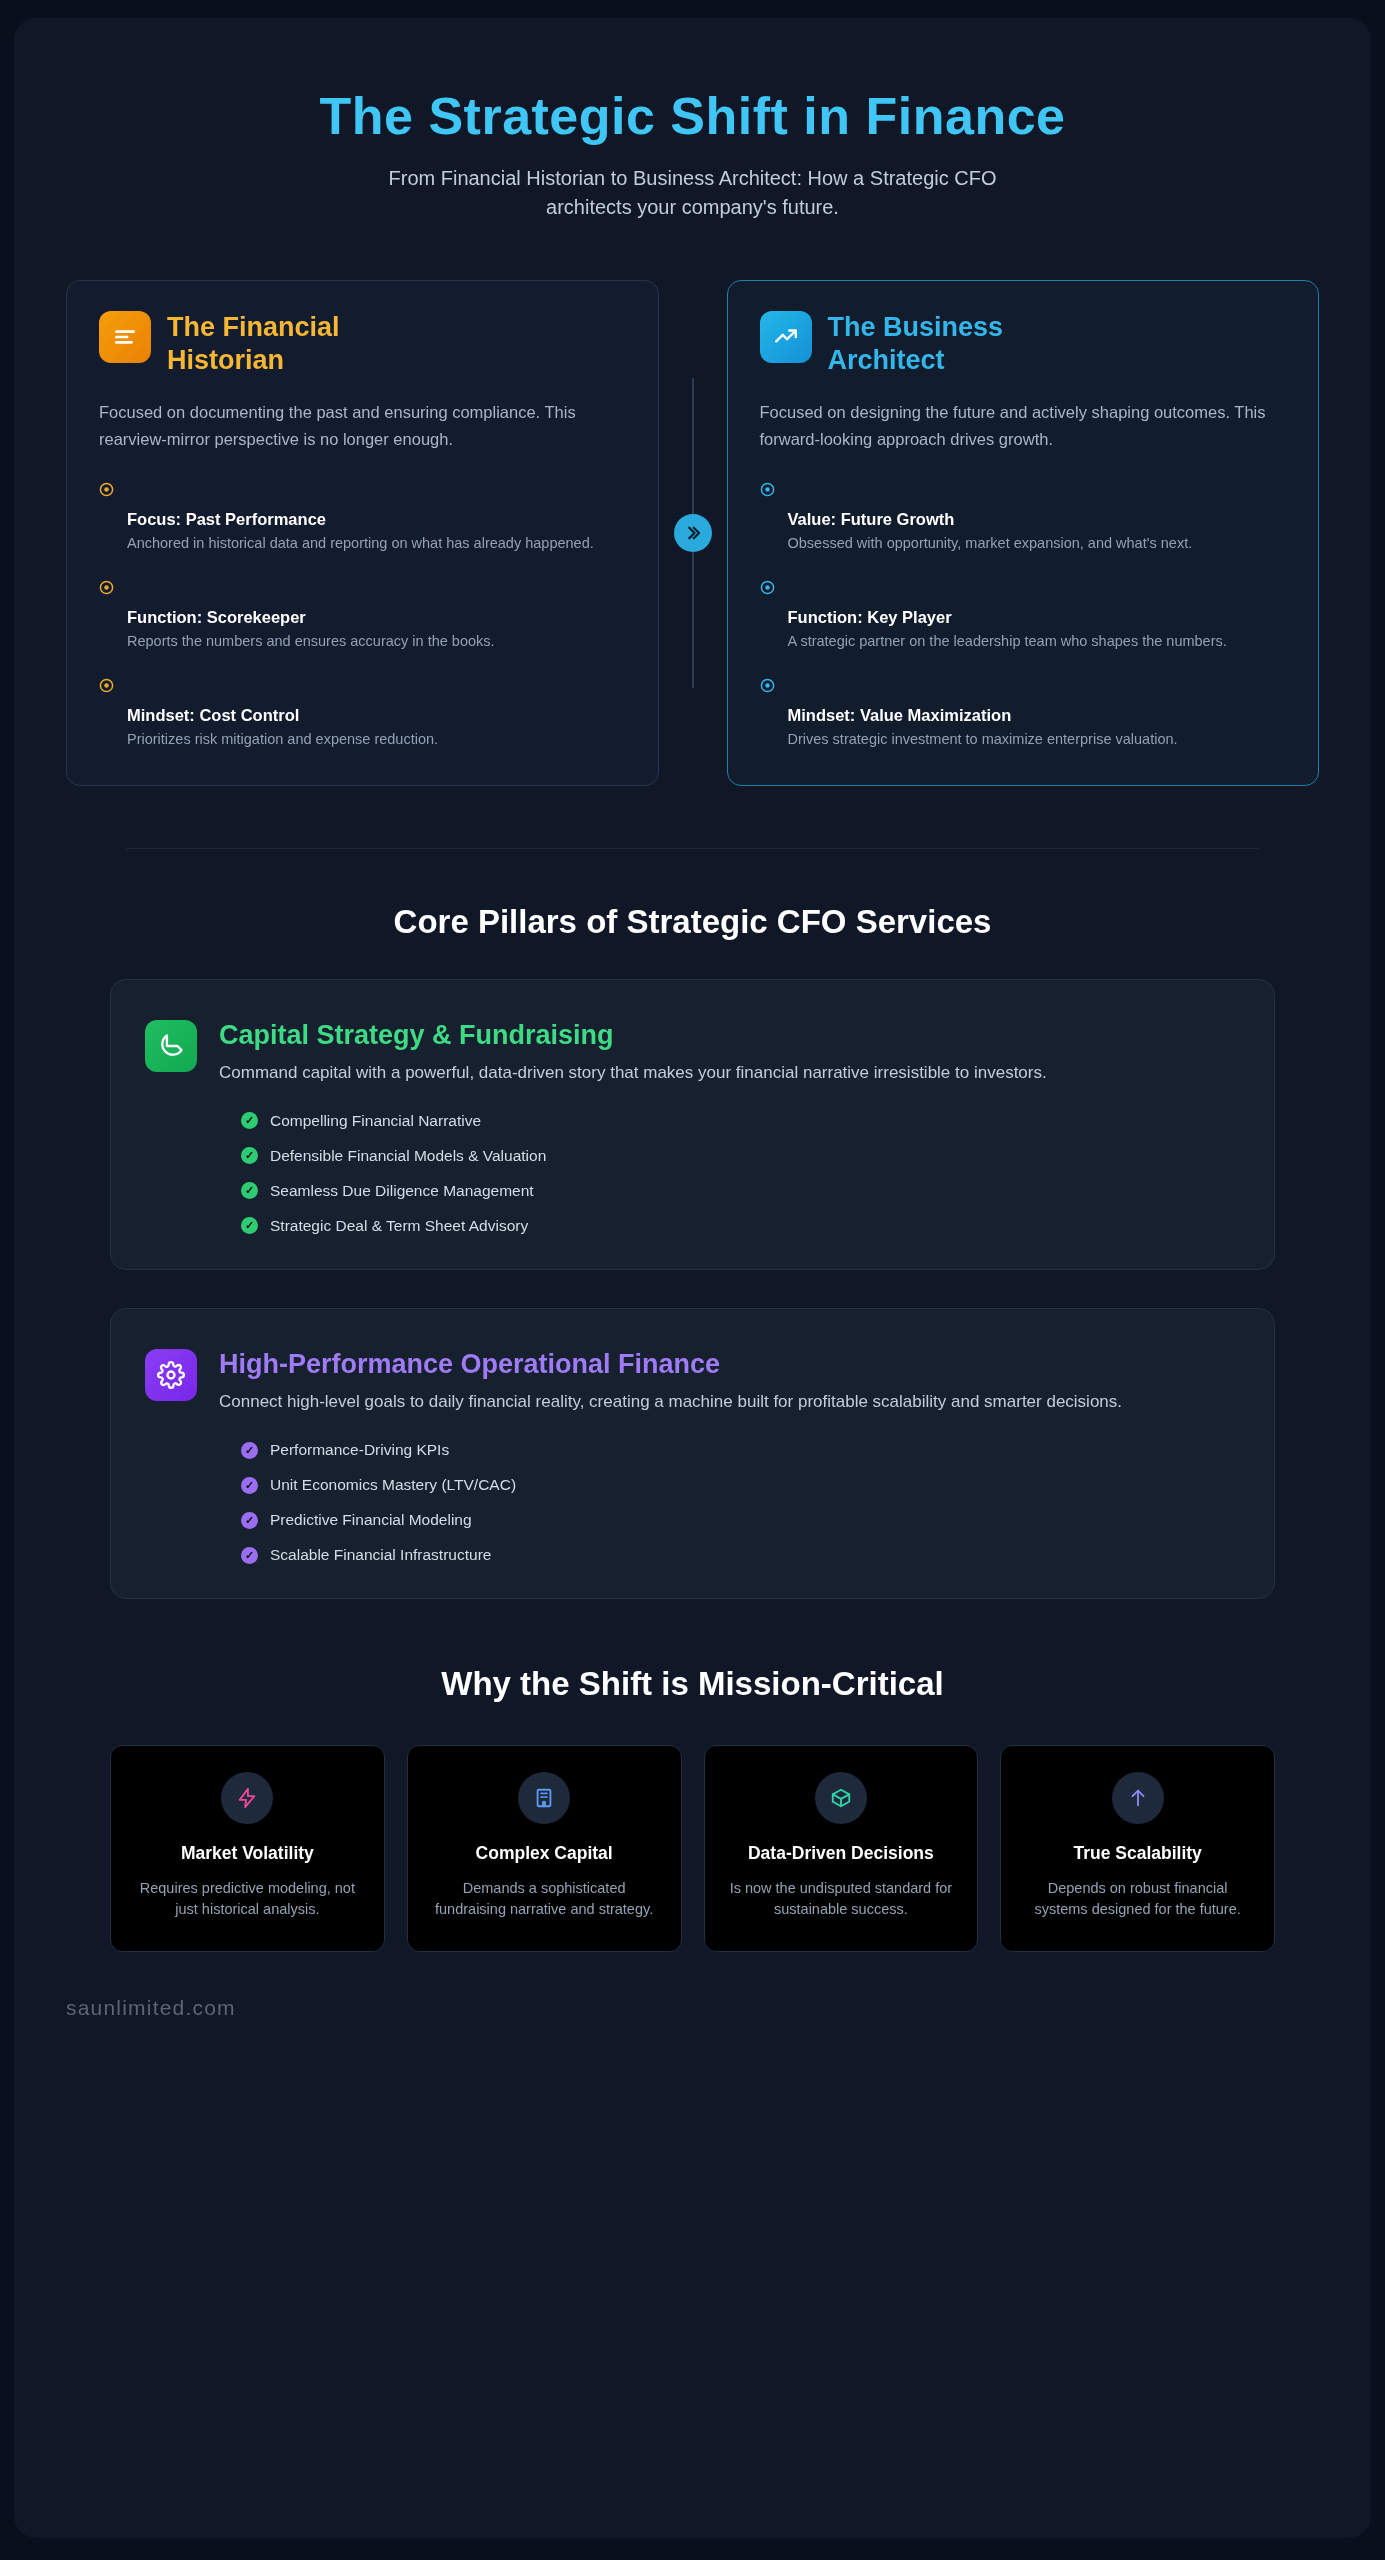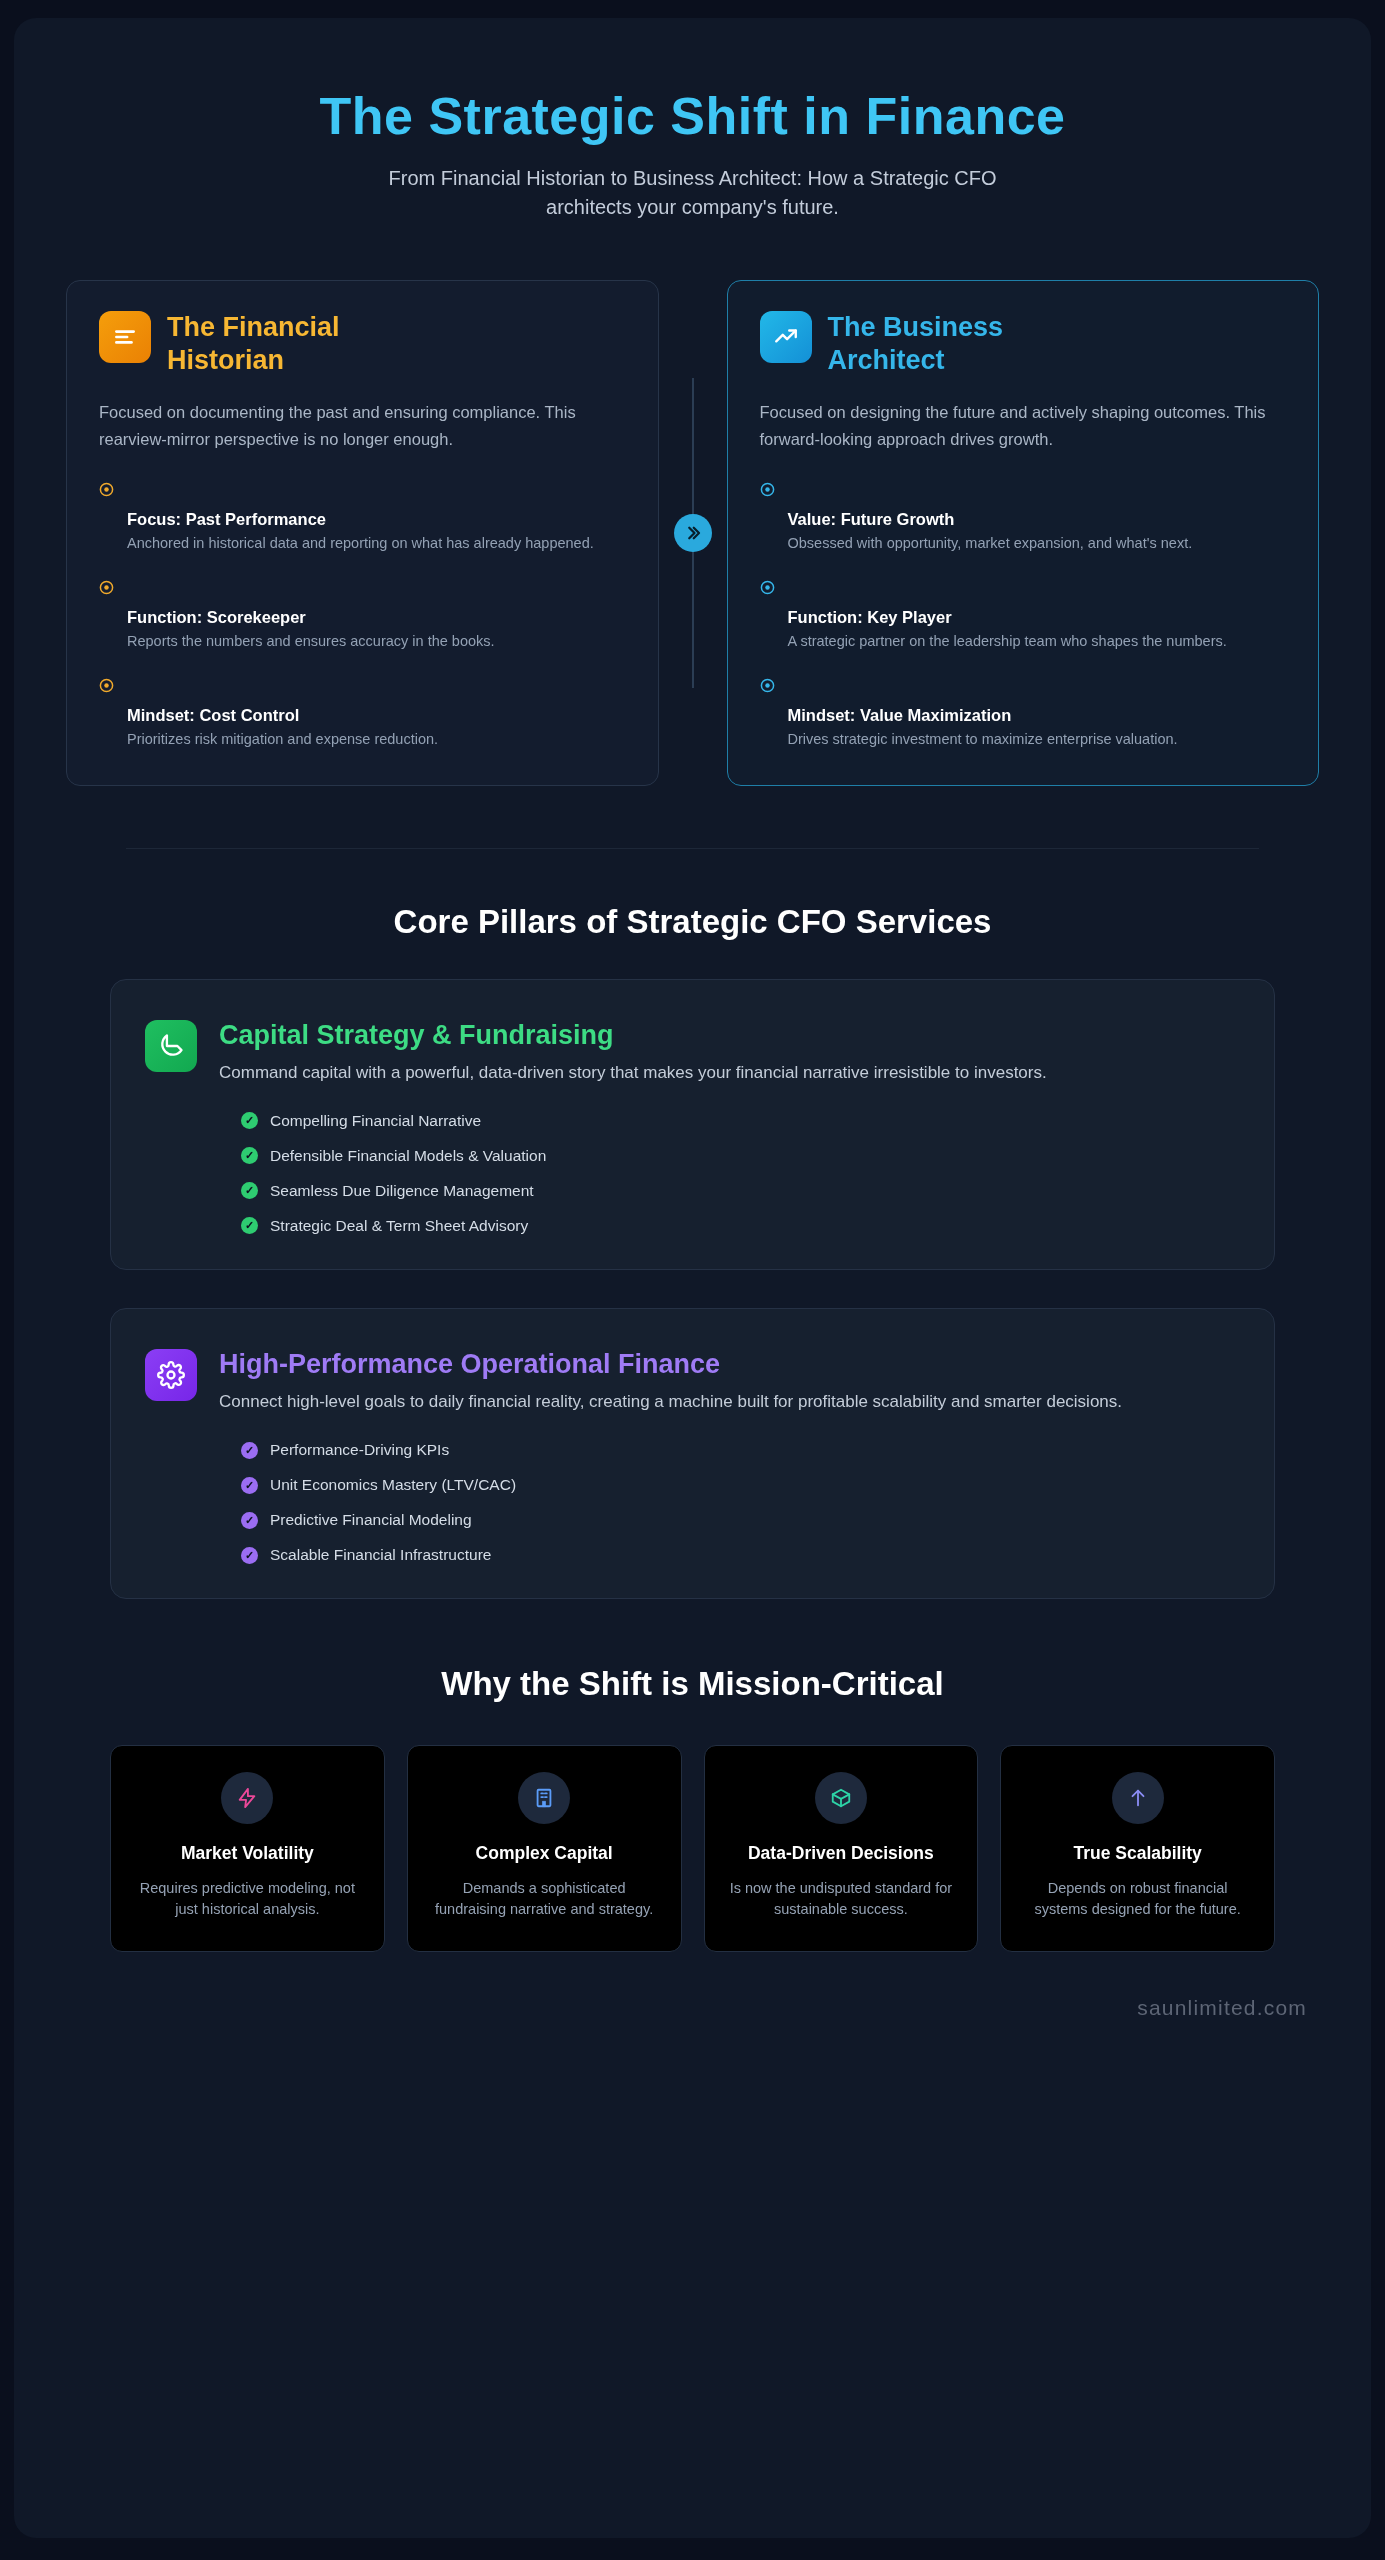--- a/index.html
+++ b/index.html
@@ -190,21 +190,21 @@
   .why-ico {
     width: 52px; height: 52px; border-radius: 50%;
     background: #1e293c;
     margin: 0 auto 18px auto;
     display: flex; align-items: center; justify-content: center;
   }
   .why-title { color: #ffffff; font-size: 17.5px; font-weight: bold; line-height: 1.28; }
   .why-desc { color: #95a2b4; font-size: 14.5px; line-height: 1.5; margin-top: 13px; }
 
   .footer-brand {
-    text-align: right;
+    text-align: left;
     color: #5d6575;
     font-size: 21px;
     letter-spacing: 1.2px;
     margin-top: 44px;
     padding-right: 12px;
     font-family: "Liberation Sans", sans-serif;
   }
 </style>
 </head>
 <body>

